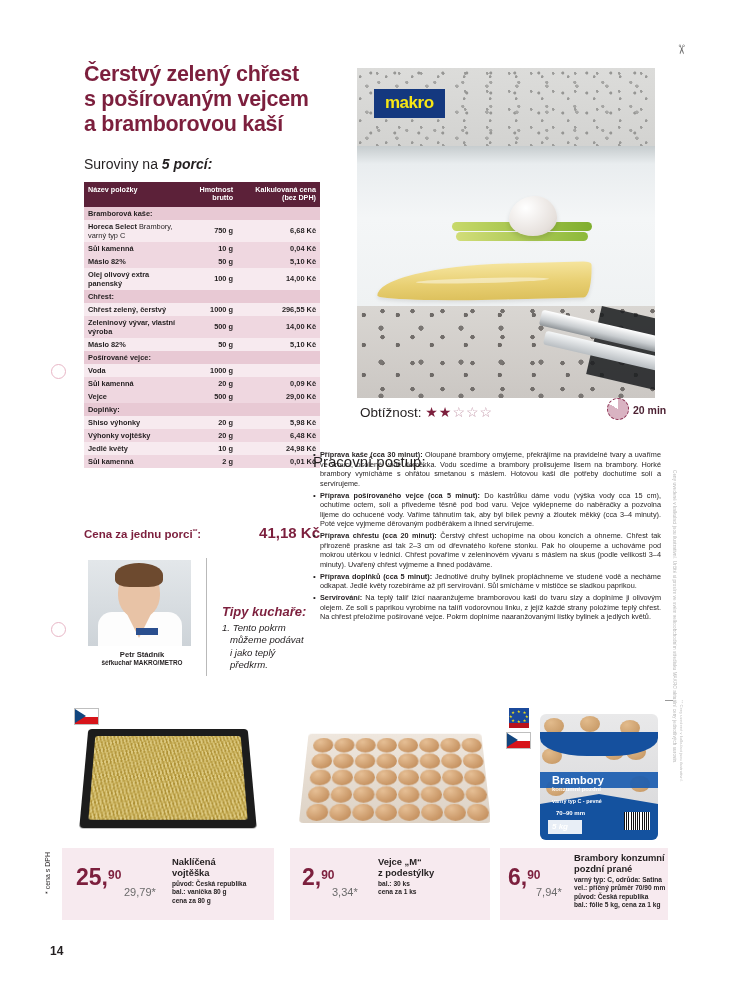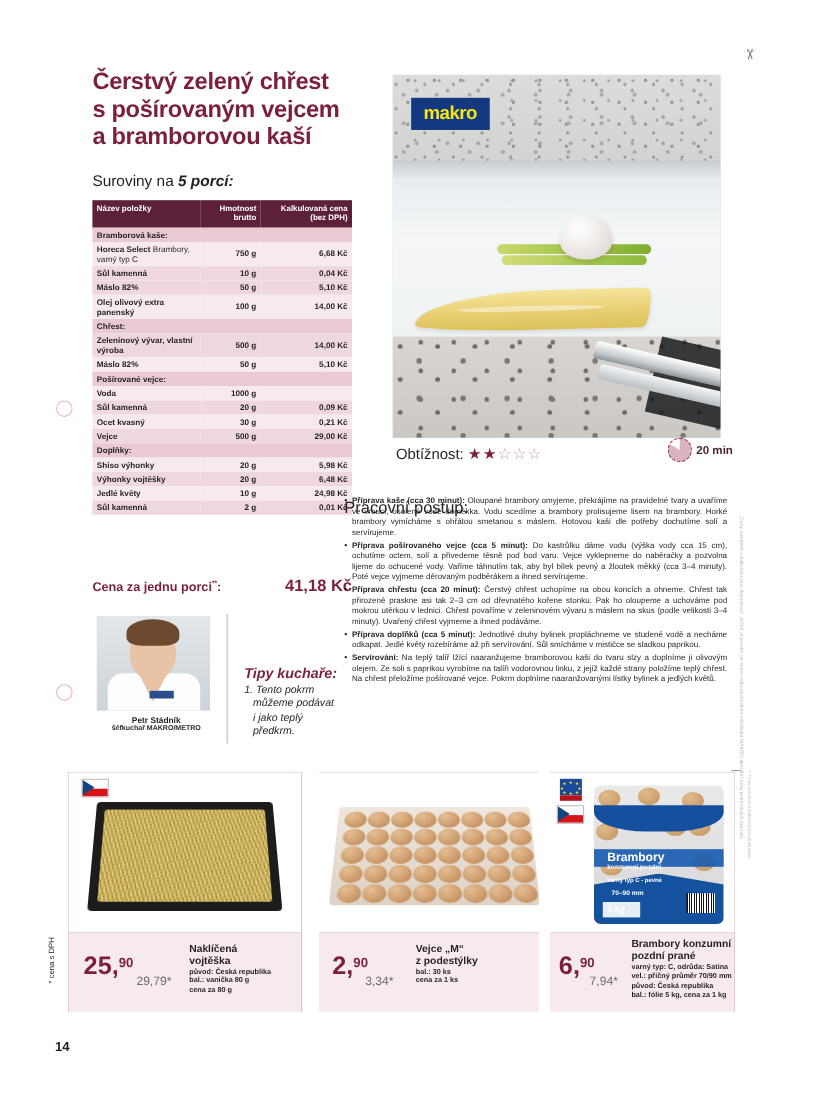--- a/index.html
+++ b/index.html
@@ -133,21 +133,21 @@
   .chefname{font-size:7.6px;font-weight:bold;text-align:center;margin-top:4px;}
   .chefrole{font-size:6.4px;font-weight:bold;text-align:center;}
   .vline{position:absolute;left:206px;top:558px;width:1px;height:118px;background:#b9b9b9;}
   .tipsh{position:absolute;left:222px;top:604px;font-size:13px;font-weight:bold;font-style:italic;
     color:#7c1f3d;}
   .tipstxt{position:absolute;left:222px;top:622px;width:86px;font-size:9.6px;line-height:12.4px;
     font-style:italic;color:#231f20;}
   .tipstxt .idt{display:block;padding-left:8px;}
 
   
-  .prod{position:absolute;background:#7f1d1d;}
+  .prod{position:absolute;background:#fca5a5;}
   .prod .imgwrap{position:absolute;left:0;top:0;right:0;height:146px;background:#ffffff;overflow:hidden;}
   .prod .info{position:absolute;left:0;right:0;bottom:0;height:72px;background:#f7eaef;}
   .pname{position:absolute;font-size:9.4px;font-weight:bold;line-height:11px;color:#231f20;}
   .pdesc{position:absolute;font-size:6.6px;line-height:8.4px;color:#231f20;font-weight:bold;}
   .pprice{position:absolute;color:#7c1f3d;font-weight:bold;}
   .pprice .big{font-size:23px;}
   .pprice .cents{font-size:12px;vertical-align:super;}
   .psecond{position:absolute;font-size:11px;color:#6b6b6b;}
   .flag{position:absolute;width:23px;height:15px;background:#fff;border:.5px solid #bfbfbf;overflow:hidden;}
   .flag .red{position:absolute;left:0;top:7.5px;width:100%;height:7.5px;background:#d7141a;}
@@ -248,20 +248,25 @@
           <td class="num">5,10 Kč</td>
         </tr>
         <tr class="r0">
           <td class="nm">Olej olivový extra panenský</td>
           <td class="num">100 g</td>
           <td class="num">14,00 Kč</td>
         </tr>
         <tr class="sect">
           <td colspan="3">Chřest:</td>
         </tr>
+        <tr class="r0">
+          <td class="nm">Chřest zelený, čerstvý</td>
+          <td class="num">1000 g</td>
+          <td class="num">296,55 Kč</td>
+        </tr>
         <tr class="r1">
           <td class="nm">Zeleninový vývar, vlastní výroba</td>
           <td class="num">500 g</td>
           <td class="num">14,00 Kč</td>
         </tr>
         <tr class="r0">
           <td class="nm">Máslo 82%</td>
           <td class="num">50 g</td>
           <td class="num">5,10 Kč</td>
         </tr>
@@ -270,25 +275,20 @@
         </tr>
         <tr class="r0">
           <td class="nm">Voda</td>
           <td class="num">1000 g</td>
           <td class="num"></td>
         </tr>
         <tr class="r1">
           <td class="nm">Sůl kamenná</td>
           <td class="num">20 g</td>
           <td class="num">0,09 Kč</td>
-        </tr>
-        <tr class="r0">
-          <td class="nm">Ocet kvasný</td>
-          <td class="num">30 g</td>
-          <td class="num">0,21 Kč</td>
         </tr>
         <tr class="r1">
           <td class="nm">Vejce</td>
           <td class="num">500 g</td>
           <td class="num">29,00 Kč</td>
         </tr>
         <tr class="sect">
           <td colspan="3">Doplňky:</td>
         </tr>
         <tr class="r0">

